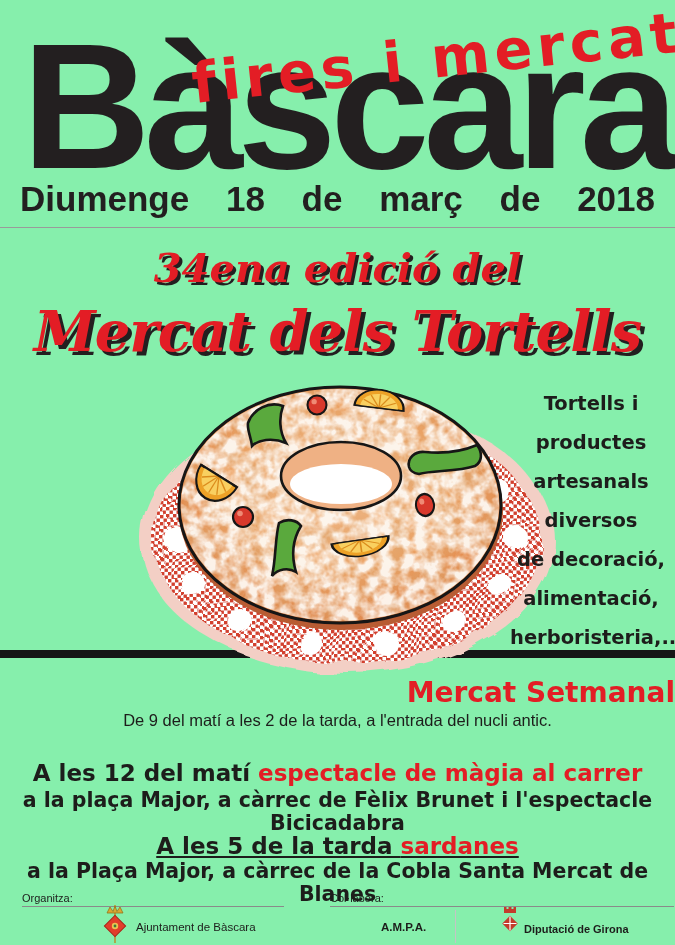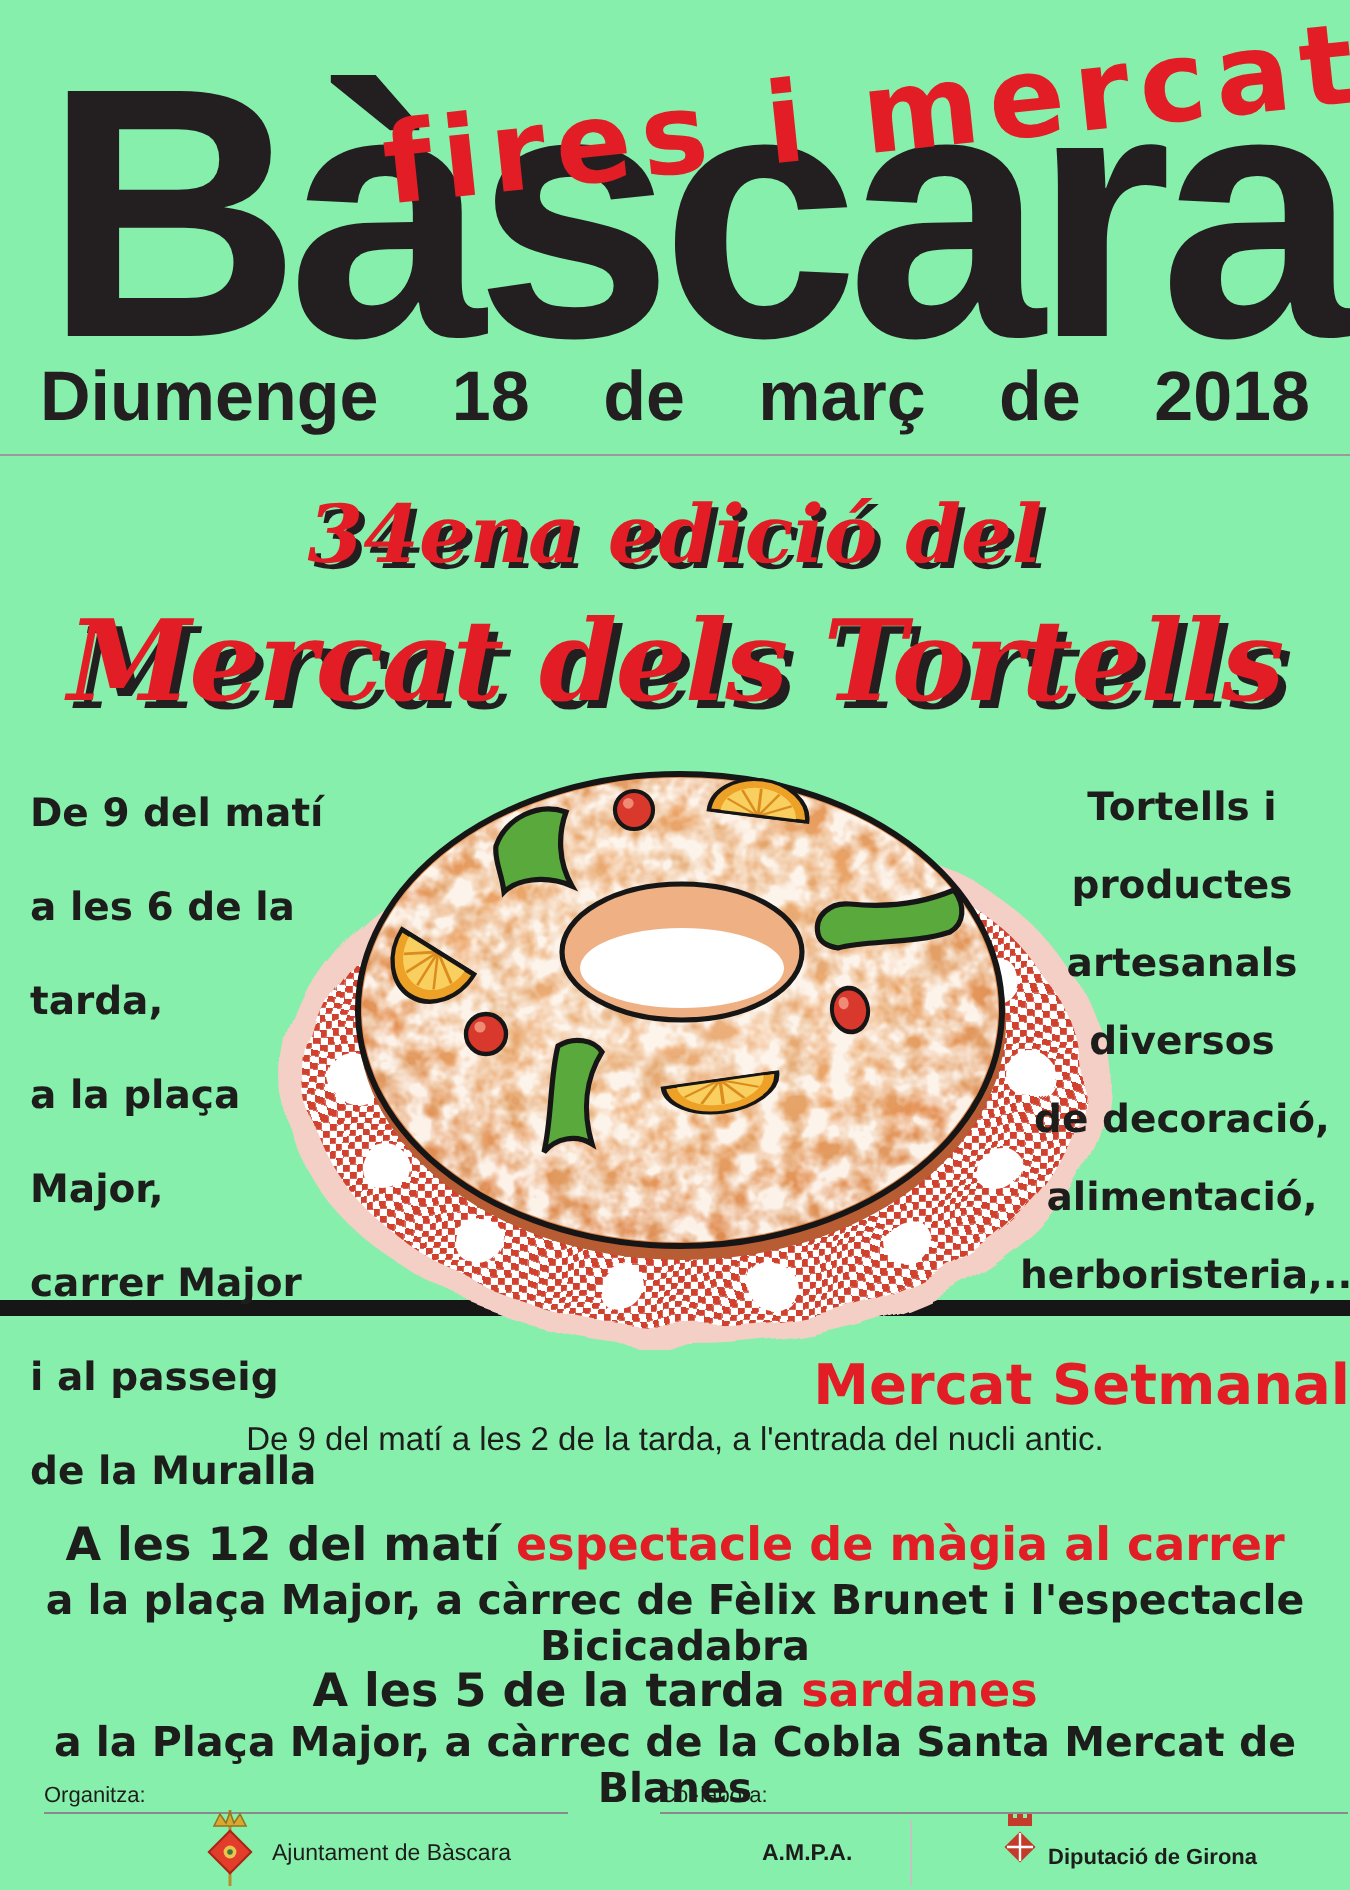--- a/index.html
+++ b/index.html
@@ -37,21 +37,21 @@
             font:bold 28px/1.1 "DejaVu Sans",sans-serif;color:#e31d25;z-index:3;}
   .wm-l1{position:absolute;left:0;right:0;top:711px;text-align:center;
          font:16.5px/1.1 "Liberation Sans",sans-serif;color:#1d1d1b;z-index:3;}
   .wm-l2{position:absolute;left:0;right:0;top:730px;text-align:center;
          font:bold 15px/1.2 "DejaVu Sans",sans-serif;color:#1d1d1b;z-index:3;}
 
   .ev{position:absolute;left:0;right:0;text-align:center;
       font:bold 23px/1.1 "DejaVu Sans",sans-serif;color:#1d1d1b;}
   .evd{position:absolute;left:0;right:0;text-align:center;
       font:bold 20.5px/1.1 "DejaVu Sans",sans-serif;color:#1d1d1b;}
-  .ev1{top:761px;} .evd1{top:789px;} .ev2{top:834px;} .evd2{top:860px;}
+  .ev1{top:761px;} .evd1{top:789px;} .ev2{top:834px;text-decoration:underline;} .evd2{top:860px;}
   .red{color:#e31d25;}
 
   .org-box{position:absolute;left:22px;top:892px;width:262px;
            border-bottom:1px solid #8a8a8a;padding-bottom:2px;
            font:11px/1.1 "Liberation Sans",sans-serif;color:#1d1d1b;}
   .colab-box{position:absolute;left:330px;top:892px;width:344px;
            border-bottom:1px solid #8a8a8a;padding-bottom:2px;
            font:11px/1.1 "Liberation Sans",sans-serif;color:#1d1d1b;}
   .bascara-logo{position:absolute;left:97px;top:902px;}
   .bascara-name{position:absolute;left:136px;top:921px;
@@ -77,28 +77,20 @@
     <span>de</span>
     <span>març</span>
     <span>de</span>
     <span>2018</span>
   </div>
   <div class="rule"></div>
 
   <div class="edition">34ena edició del</div>
   <div class="event-title">Mercat dels Tortells</div>
 
-  <div class="col-left">
-    <div>De 9 del matí</div>
-    <div>a les 6 de la tarda,</div>
-    <div>a la plaça Major,</div>
-    <div>carrer Major</div>
-    <div>i al passeig</div>
-    <div>de la Muralla</div>
-  </div>
 
   <div class="col-right">
     <div>Tortells i</div>
     <div>productes</div>
     <div>artesanals</div>
     <div>diversos</div>
     <div>de decoració,</div>
     <div>alimentació,</div>
     <div>herboristeria,...</div>
   </div>

